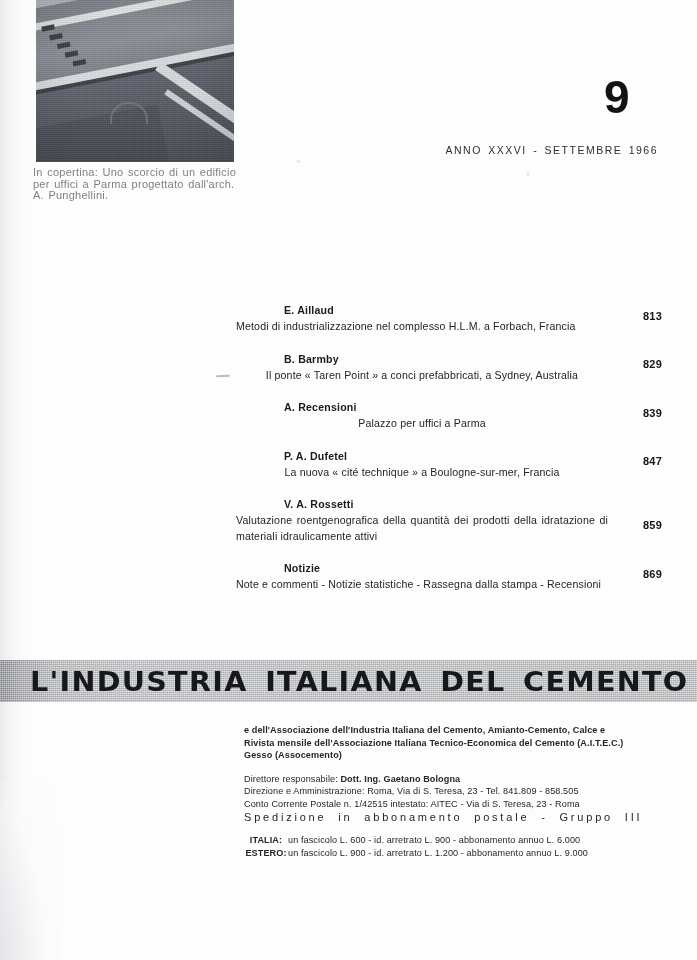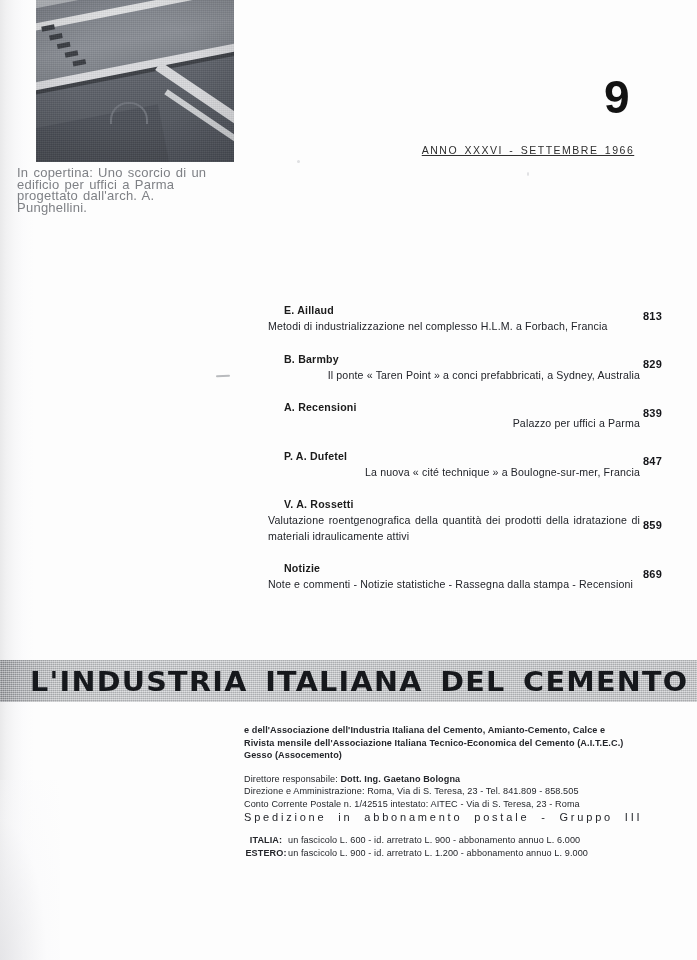--- a/index.html
+++ b/index.html
@@ -129,49 +129,48 @@
     opacity: .8;
   }
   .cp-vignette {
     left: 0; top: 0; width: 100%; height: 100%;
     background: radial-gradient(ellipse at 50% 45%, rgba(0,0,0,0) 45%, rgba(0,0,0,0.10) 100%);
   }
 
   
   .cover-caption {
     position: absolute;
-    left: 17px; top: 167px;
+    left: 33px; top: 167px;
     width: 208px;
-    font-size: 13px;
+    font-size: 11px;
     line-height: 11.5px;
     color: #7e8085;
     letter-spacing: .25px;
     word-spacing: 1.2px;
   }
 
   
   .issue-number {
     position: absolute;
     left: 604px; top: 74px;
     font-size: 46px;
     font-weight: bold;
     color: #131313;
     letter-spacing: -1px;
     line-height: 46px;
   }
   .issue-date {
     position: absolute;
     left: 398px; top: 144px;
     width: 260px;
-    text-align: center;
+    text-align: right;
     font-size: 10.5px;
     color: #2e2e2e;
     letter-spacing: 1.5px;
     word-spacing: 2px;
-    text-decoration: underline;
   }
 
   
   .toc {
     position: absolute;
     left: 236px; top: 303px;
     width: 426px;
   }
   .toc-entry {
     position: relative;
@@ -190,23 +189,22 @@
     position: relative;
   }
   .toc-title {
     display: block;
     width: 372px;
     font-size: 10.6px;
     color: #22242a;
     line-height: 15.5px;
     text-align: justify;
     letter-spacing: .15px;
-    margin-left: 32px;
-  }
-  .toc-title.nojustify { text-align: right; }
+  }
+  .toc-title.nojustify { text-align: center; }
   .toc-page {
     position: absolute;
     right: 0;
     bottom: 13px;
     font-size: 11px;
     font-weight: bold;
     color: #15161a;
     letter-spacing: .2px;
   }
   .toc-mark {

